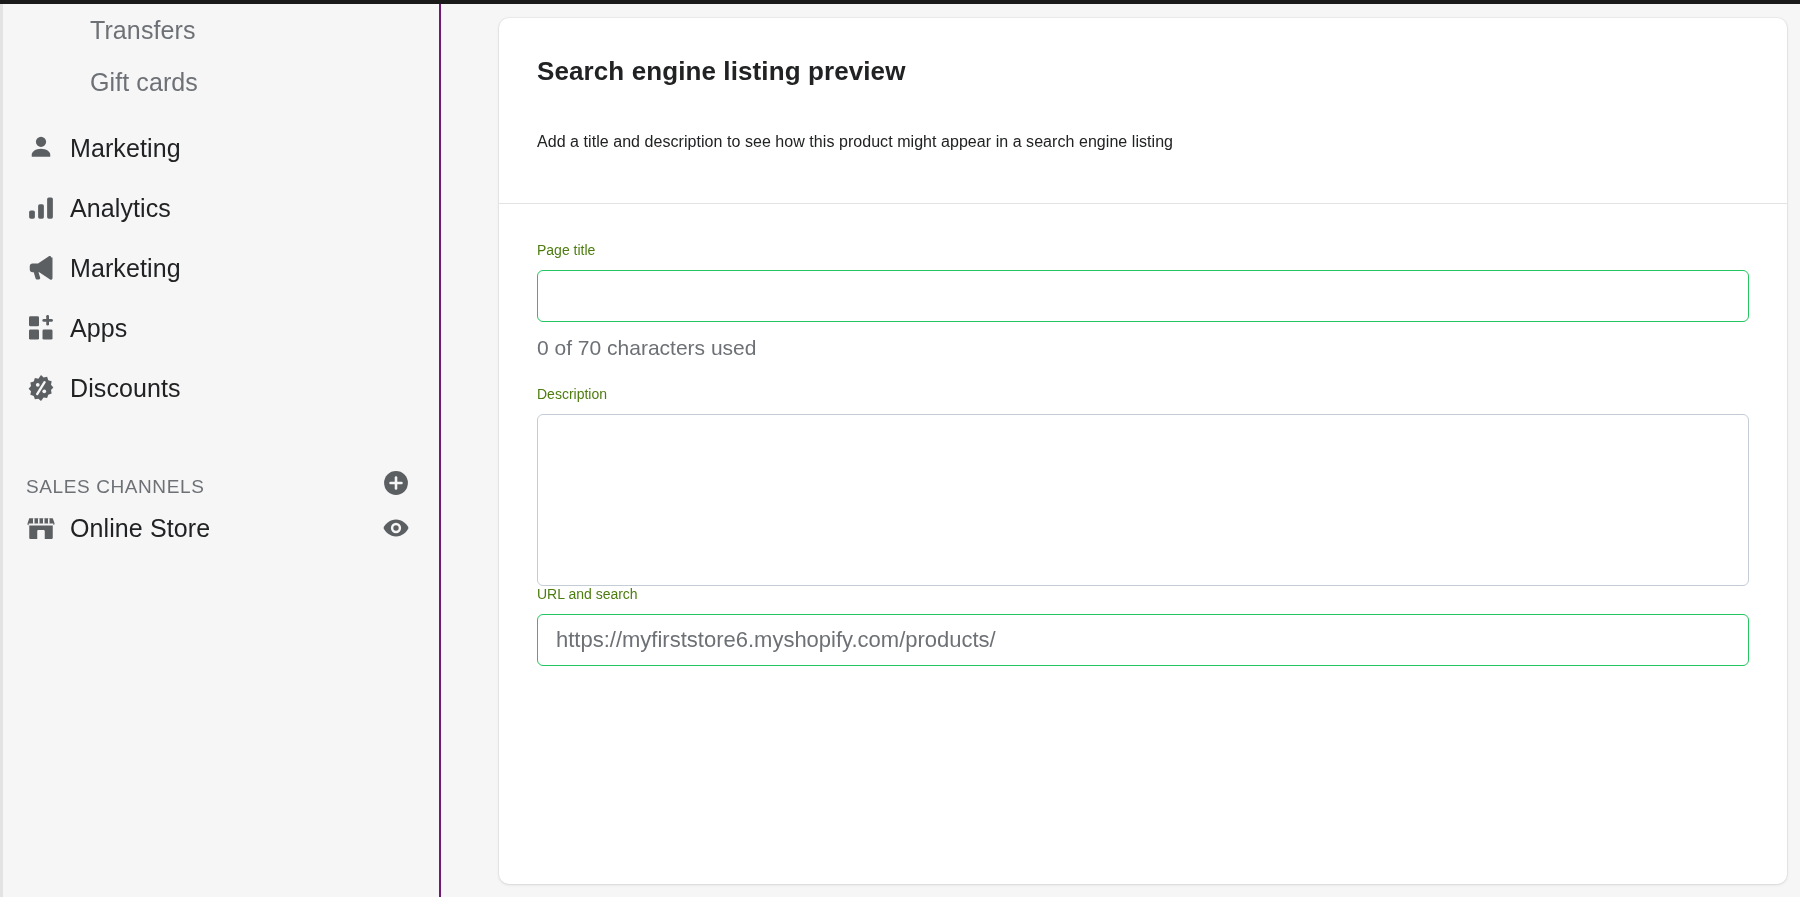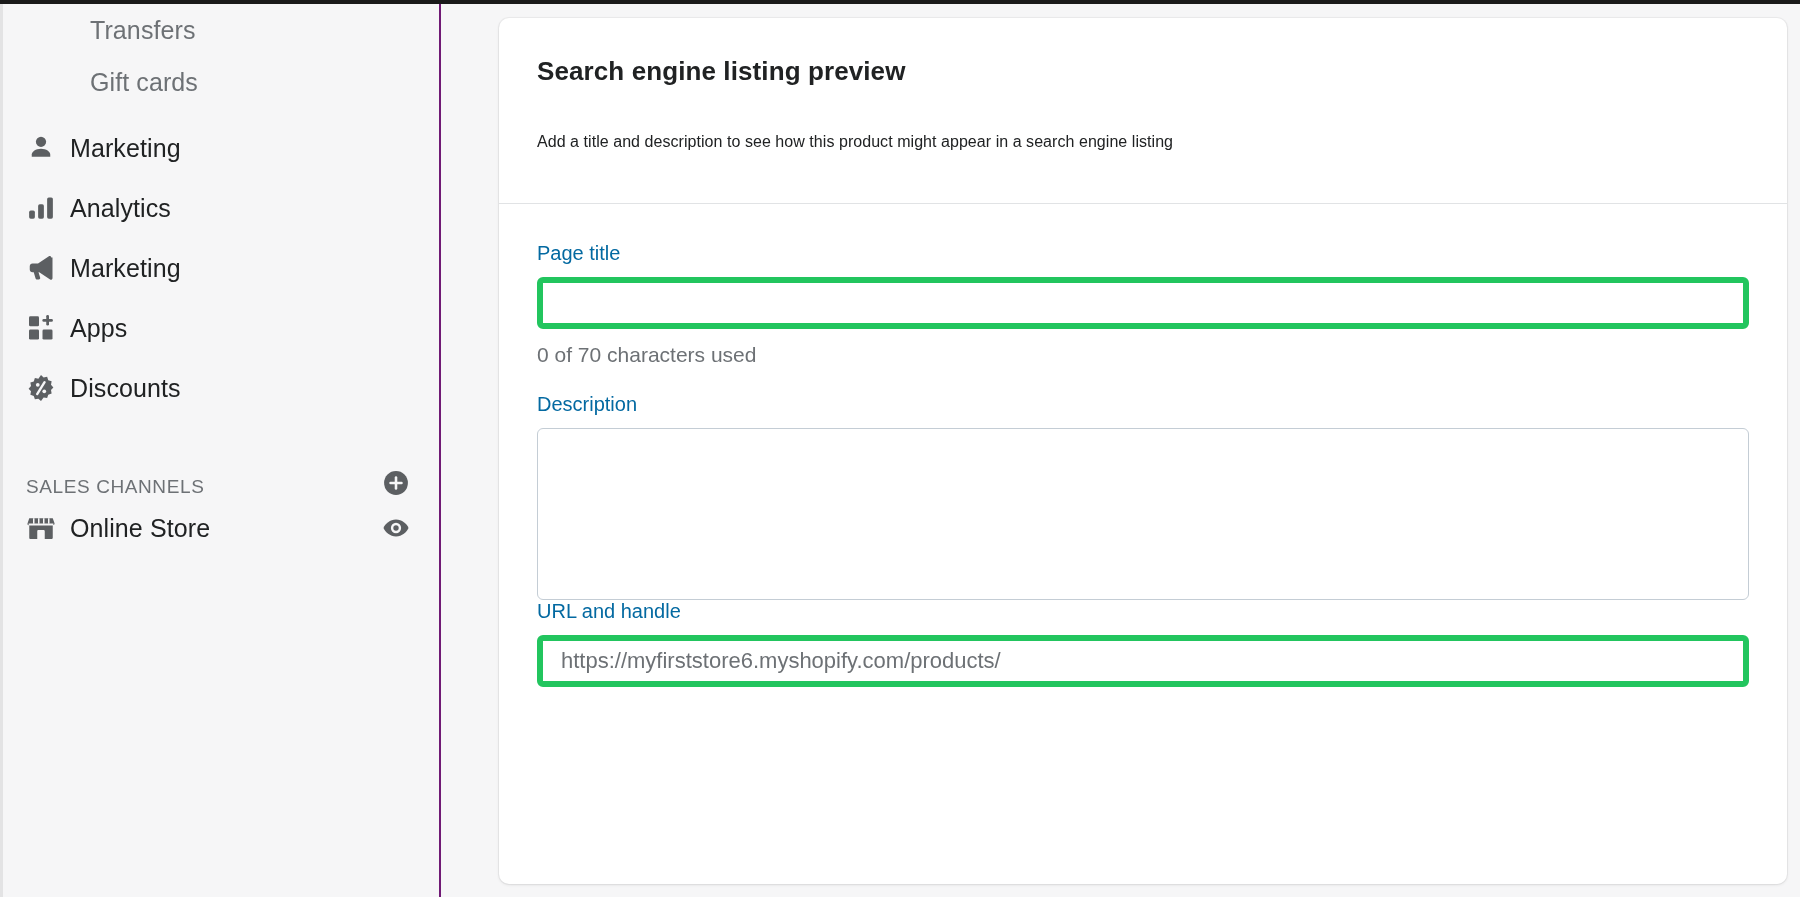--- a/index.html
+++ b/index.html
@@ -149,29 +149,29 @@
   }
   .divider {
     height: 1px;
     background: #e1e3e5;
     width: 100%;
   }
   .card-body {
     padding: 38px 38px 0 38px;
   }
   .field-label {
-    font-size: 20px;
-    color: #0369a1;
+    font-size: 14px;
+    color: #4d7c0f;
     margin-bottom: 12px;
     display: block;
   }
   .text-input {
     width: 1212px;
     height: 52px;
-    border: 6px solid #22c55e;
+    border: 1px solid #22c55e;
     border-radius: 6px;
     background: #ffffff;
     font-size: 22px;
     color: #6d7175;
     font-family: "Liberation Sans", sans-serif;
     padding: 0 18px;
     outline: none;
   }
   .text-input::placeholder { color: #8c9196; opacity: 1; }
   .textarea-input {
@@ -321,21 +321,21 @@
           <input class="text-input" type="text" value="" style="">
           <div class="helper">0 of 70 characters used</div>
         </div>
 
         <div class="field-block">
           <label class="field-label">Description</label>
           <textarea class="textarea-input" style=""></textarea>
         </div>
 
         <div class="field-block">
-          <label class="field-label">URL and handle</label>
+          <label class="field-label">URL and search</label>
           <input class="text-input" type="text" value="https://myfirststore6.myshopify.com/products/" style="">
         </div>
 
       </div>
     </section>
   </main>
 
 </div>
 
 </body></html>

